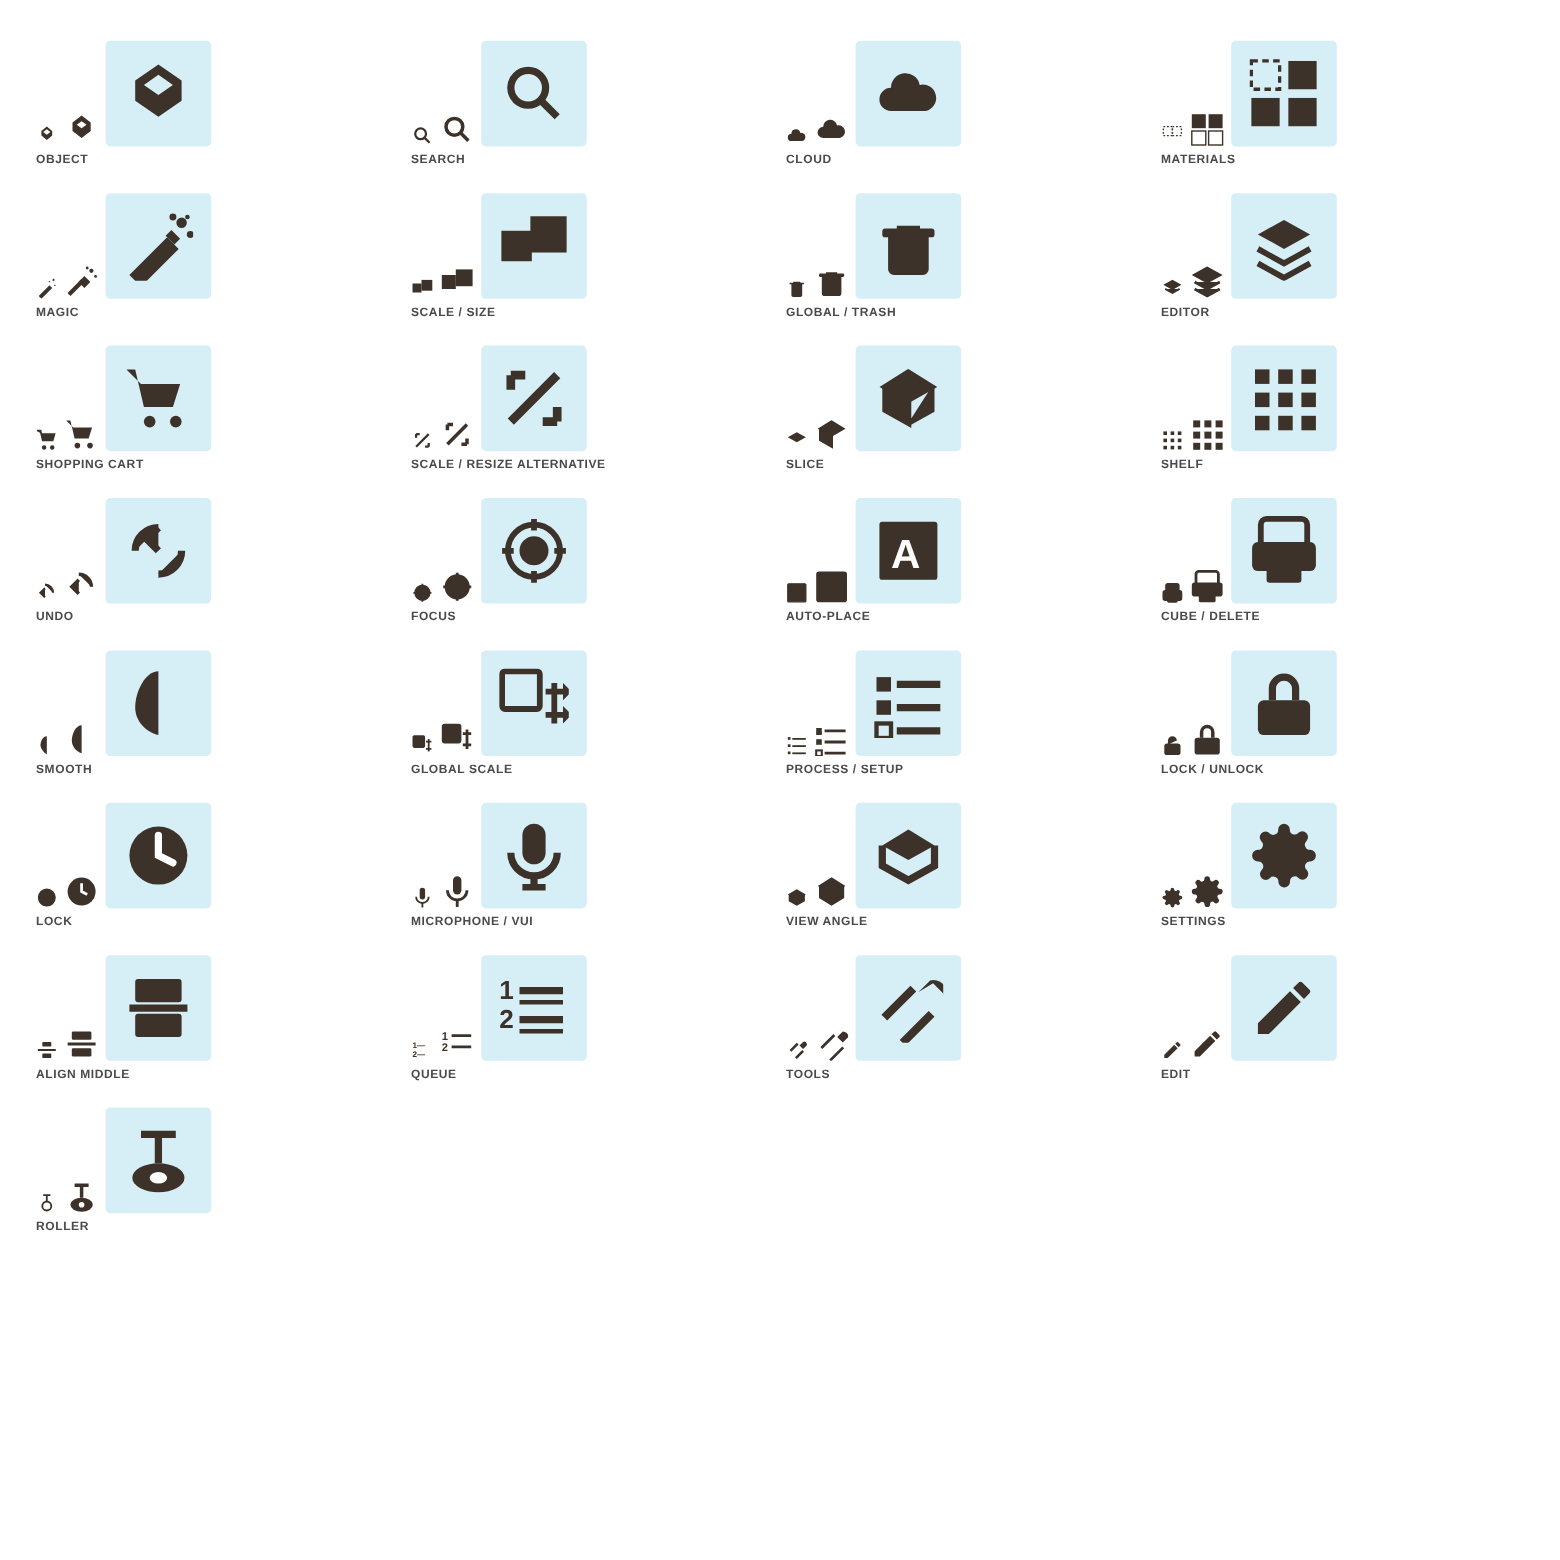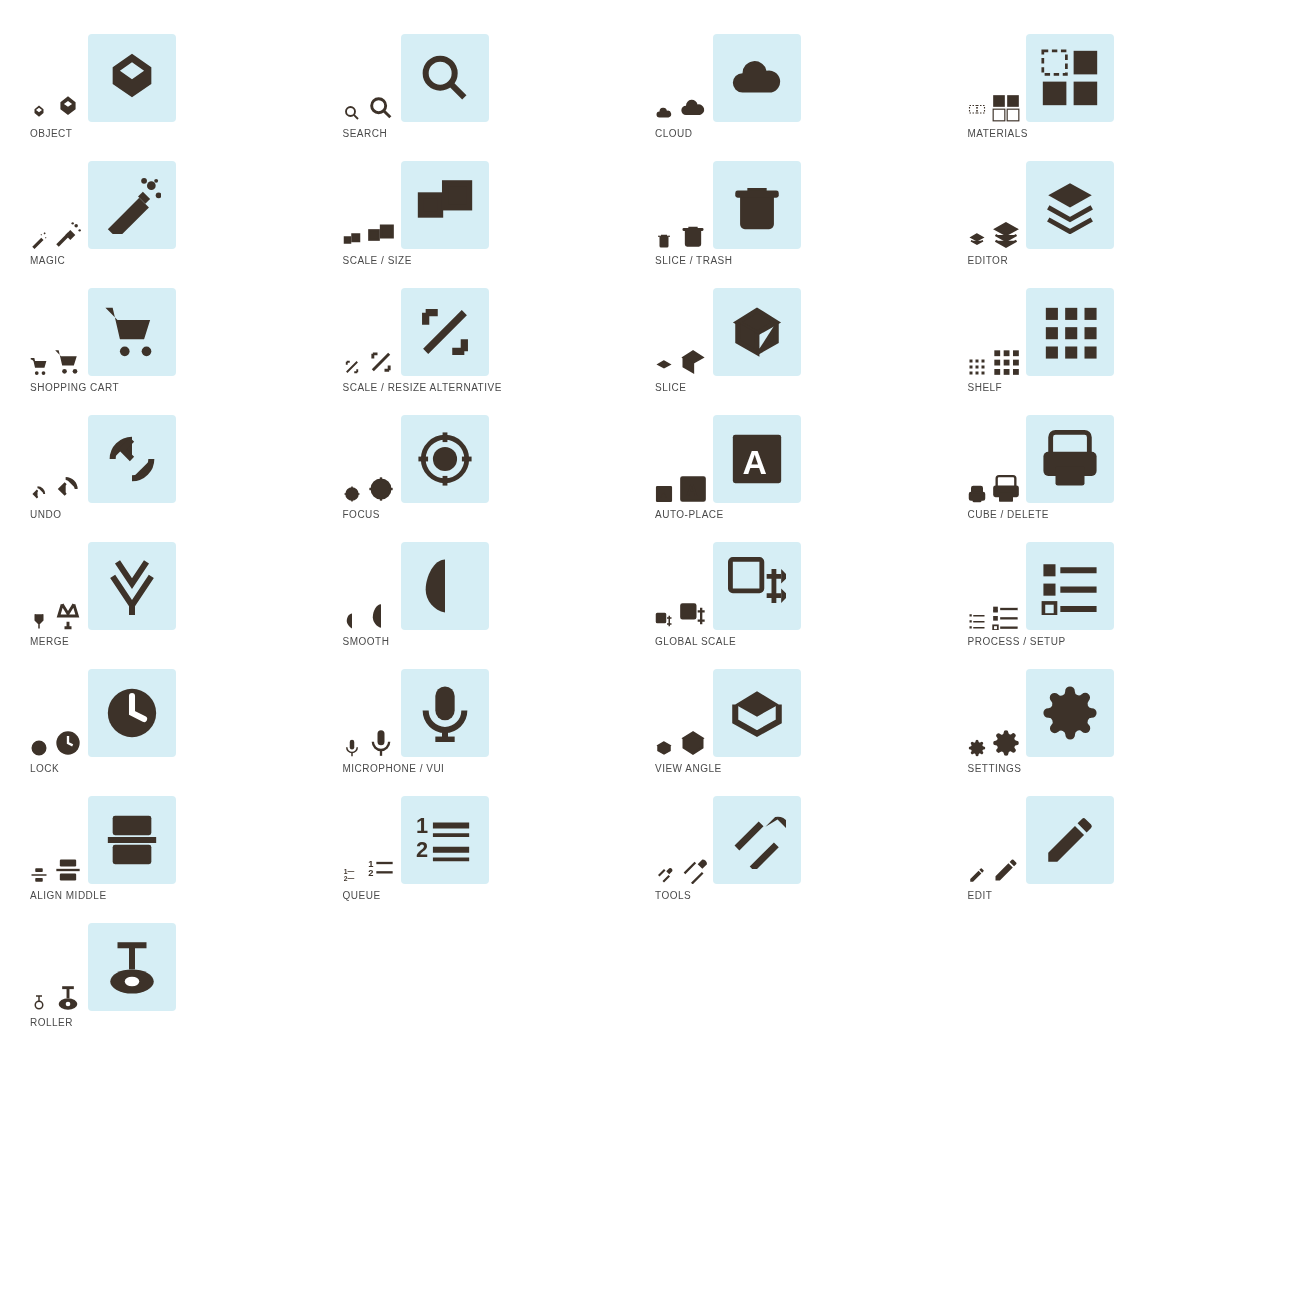--- a/index.html
+++ b/index.html
@@ -39,21 +39,21 @@
       width: 88px;
       height: 88px;
     }
     .icon-plain {
       display: flex;
       align-items: center;
       justify-content: center;
     }
     .group-label {
       font-size: 10px;
-      font-weight: normal;
+      font-weight: bold;
       color: #4a4a4a;
       letter-spacing: 0.5px;
       margin-top: 2px;
     }
     svg {
       fill: #3d3229;
     }
     .icon-sm svg { width: 28px; height: 28px; }
     .icon-lg svg { width: 58px; height: 58px; }
     .icon-xs svg { width: 18px; height: 18px; }
@@ -225,21 +225,21 @@
             <rect x="3" y="6" width="18" height="2.5" rx="1"></rect>
           </svg>
       </div>
       <div class="icon-box large icon-lg">
         <svg viewBox="0 0 24 24">
             <path d="M5 7h14v13a2 2 0 01-2 2H7a2 2 0 01-2-2V7zm3-2h8v2H8z"></path>
             <rect x="3" y="6" width="18" height="3" rx="1"></rect>
           </svg>
       </div>
     </div>
-    <span class="group-label">SLICE / TRASH</span>
+    <span class="group-label">GLOBAL / TRASH</span>
   </div>
 
   <div class="icon-group">
     <div class="icons-row">
       <div class="icon-plain icon-xs">
         <svg viewBox="0 0 24 24" fill="none" stroke="#3d3229" stroke-width="2">
             <path d="M12 4L4 8.5l8 4.5 8-4.5zM4 13l8 4.5L20 13"></path>
           </svg>
       </div>
       <div class="icon-plain icon-sm">
@@ -481,42 +481,20 @@
         <svg viewBox="0 0 24 24">
             <rect x="4" y="1" width="16" height="15" rx="2" fill="none" stroke="#3d3229" stroke-width="2"></rect>
             <rect x="1" y="9" width="22" height="10" rx="2" fill="#3d3229"></rect>
             <rect x="6" y="15" width="12" height="8" rx="1" fill="#3d3229"></rect>
           </svg>
       </div>
     </div>
     <span class="group-label">CUBE / DELETE</span>
   </div>
 
-  <div class="icon-group">
-    <div class="icons-row">
-      <div class="icon-plain icon-xs">
-        <svg viewBox="0 0 24 24" fill="none" stroke="#3d3229" stroke-width="2">
-            <path d="M7 3v8l5 5 5-5V3M12 16v6"></path>
-          </svg>
-      </div>
-      <div class="icon-plain icon-sm">
-        <svg viewBox="0 0 24 24">
-            <path d="M7 2l5 8 5-8M7 2l-3 10h16L17 2M12 17v5M9 22h6" fill="none" stroke="#3d3229" stroke-width="2.5"></path>
-          </svg>
-      </div>
-      <div class="icon-box large icon-lg">
-        <svg viewBox="0 0 24 24">
-            <path d="M6 2l6 9 6-9" fill="none" stroke="#3d3229" stroke-width="2.5"></path>
-            <path d="M4 8l8 12 8-12" fill="none" stroke="#3d3229" stroke-width="2.5"></path>
-            <line x1="12" y1="20" x2="12" y2="24" stroke="#3d3229" stroke-width="2.5"></line>
-          </svg>
-      </div>
-    </div>
-    <span class="group-label">MERGE</span>
-  </div>
 
   <div class="icon-group">
     <div class="icons-row">
       <div class="icon-plain icon-xs">
         <svg viewBox="0 0 24 24">
             <path d="M12 2C8 2 5 7 5 12c0 3 3 8 7 10V2z"></path>
           </svg>
       </div>
       <div class="icon-plain icon-sm">
         <svg viewBox="0 0 24 24">
@@ -588,20 +566,43 @@
           <rect x="1" y="11" width="5" height="5" fill="#3d3229"></rect>
           <line x1="8" y1="13.5" x2="23" y2="13.5" stroke="#3d3229" stroke-width="2.5"></line>
           <rect x="1" y="19" width="5" height="5" fill="none" stroke="#3d3229" stroke-width="1.5"></rect>
           <line x1="8" y1="21.5" x2="23" y2="21.5" stroke="#3d3229" stroke-width="2.5"></line>
         </svg>
       </div>
     </div>
     <span class="group-label">PROCESS / SETUP</span>
   </div>
 
+  <div class="icon-group">
+    <div class="icons-row">
+      <div class="icon-plain icon-xs">
+        <svg viewBox="0 0 24 24" fill="none" stroke="#3d3229" stroke-width="2">
+            <rect x="4" y="11" width="16" height="11" rx="2"></rect>
+            <path d="M8 11V7a4 4 0 018 0"></path>
+          </svg>
+      </div>
+      <div class="icon-plain icon-sm">
+        <svg viewBox="0 0 24 24">
+            <rect x="3" y="11" width="18" height="12" rx="2" fill="#3d3229"></rect>
+            <path d="M8 11V7a4 4 0 018 0v4" fill="none" stroke="#3d3229" stroke-width="2.5"></path>
+          </svg>
+      </div>
+      <div class="icon-box large icon-lg">
+        <svg viewBox="0 0 24 24">
+            <rect x="3" y="11" width="18" height="12" rx="2" fill="#3d3229"></rect>
+            <path d="M8 11V7a4 4 0 018 0v4" fill="none" stroke="#3d3229" stroke-width="2.5"></path>
+          </svg>
+      </div>
+    </div>
+    <span class="group-label">LOCK / UNLOCK</span>
+  </div>
 
   <div class="icon-group">
     <div class="icons-row">
       <div class="icon-plain icon-xs">
         <svg viewBox="0 0 24 24" fill="none" stroke="#3d3229" stroke-width="2">
             <circle cx="12" cy="12" r="9"></circle>
             <path d="M12 6v6l4 2"></path>
           </svg>
       </div>
       <div class="icon-plain icon-sm">

